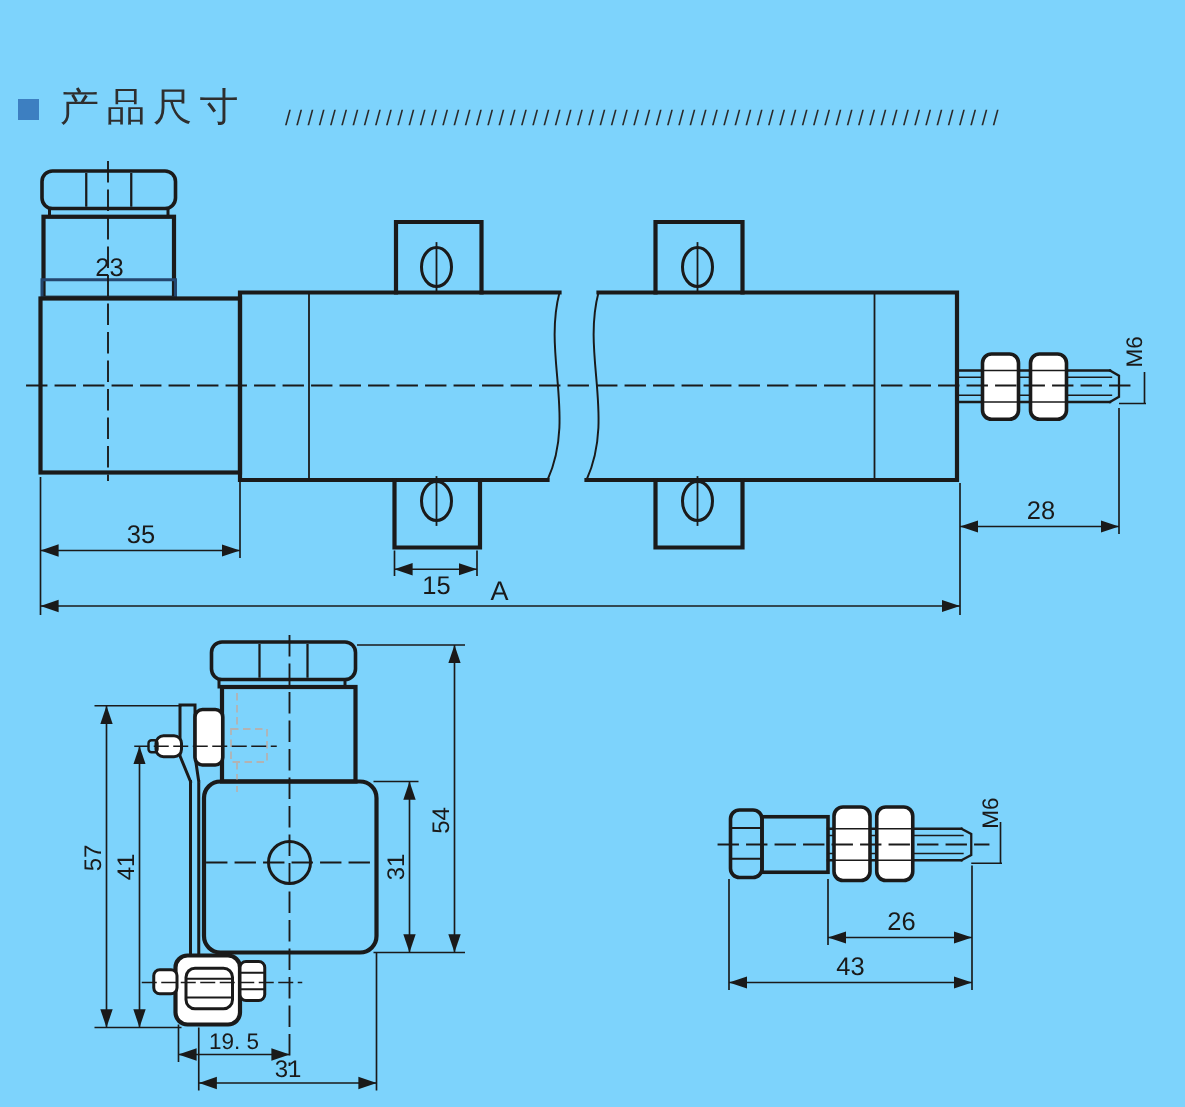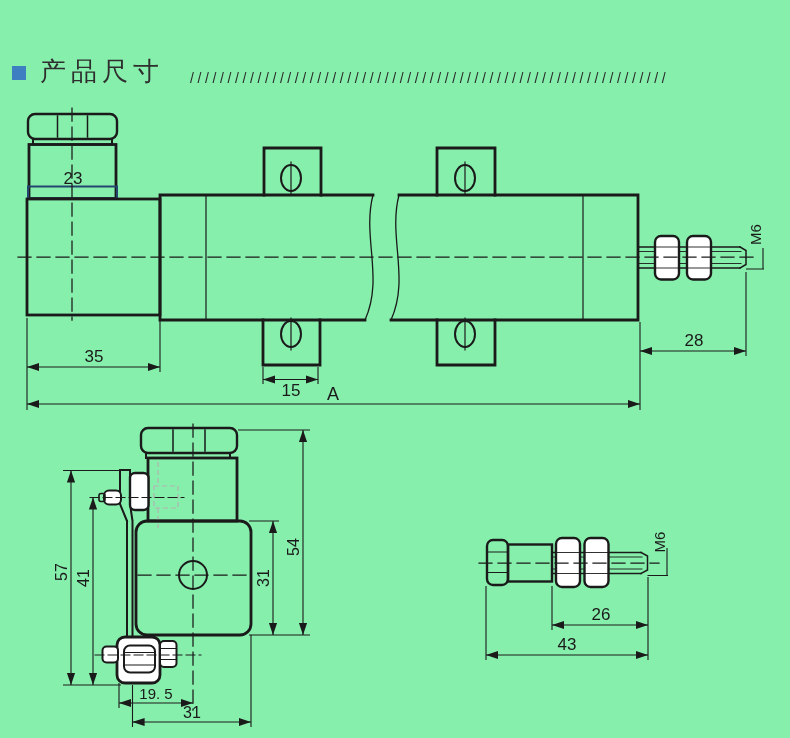--- a/index.html
+++ b/index.html
@@ -1,16 +1,16 @@
 <!DOCTYPE html>
 <html><head>
 <meta charset="utf-8">
 <style>
   html,body{margin:0;padding:0;background:#fff;}
-  #stage{position:relative;width:790px;height:738px;background:#86efac;overflow:hidden;
+  #stage{position:relative;width:790px;height:738px;background:#7dd3fc;overflow:hidden;
          font-family:"Liberation Sans", sans-serif;}
   
   #hdr-square{position:absolute;left:12px;top:66px;width:14px;height:14px;background:#3d7fc1;}
   #hdr-title{position:absolute;left:40px;top:54px;font-size:26px;letter-spacing:5px;
              color:#2e2e2e;font-weight:500;}
   #hdr-slashes{position:absolute;left:190px;top:70px;font-size:14px;letter-spacing:3.6px;
                color:#2a2a2a;white-space:nowrap;}
   
   svg{position:absolute;left:0;top:0;}
   .ln{fill:none;stroke:#1a1a1a;stroke-linecap:square;}

